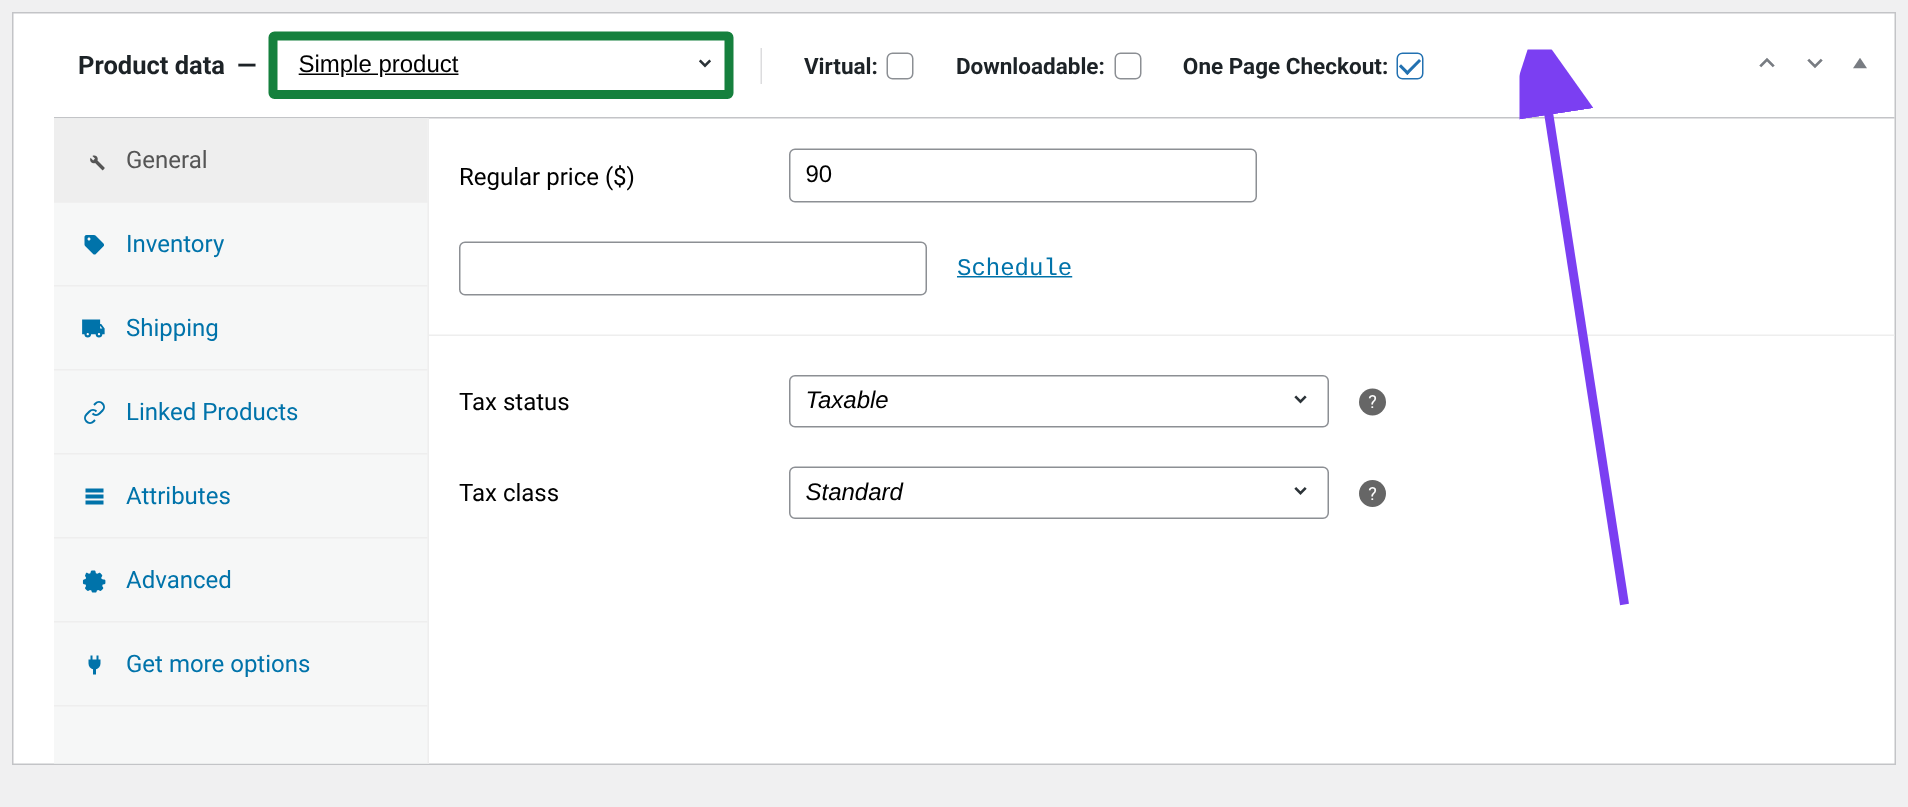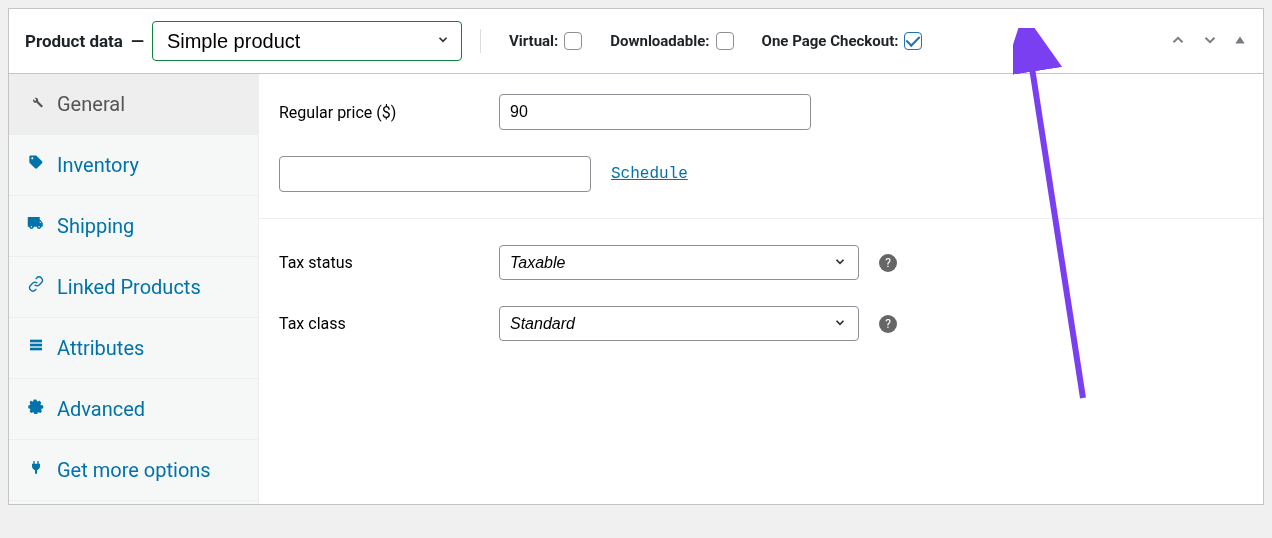--- a/index.html
+++ b/index.html
@@ -6,45 +6,47 @@
     body {
       font-family: -apple-system, BlinkMacSystemFont, "Segoe UI", Roboto, sans-serif;
       background: #f0f0f1;
       padding: 8px;
       font-size: 14px;
       color: #1d2327;
     }
     .panel {
       background: #fff;
       border: 1px solid #c3c4c7;
+      padding-left: 27px;
     }
     .panel-header {
       display: flex;
       align-items: center;
       padding: 12px 16px;
       border-bottom: 1px solid #c3c4c7;
       gap: 8px;
     }
     .header-title {
       font-weight: 700;
       font-size: 17px;
     }
     .header-dash {
       font-weight: 700;
       font-size: 17px;
     }
     .product-type-select {
       padding: 8px 32px 8px 14px;
-      font-size: 20px;
-      border: 1px solid #15803d;
+      font-size: 16px;
+      border: 6px solid #15803d;
       border-radius: 4px;
       background: #fff;
       appearance: none;
       min-width: 310px;
       position: relative;
+      text-decoration: underline;
     }
     .select-wrapper {
       position: relative;
       display: inline-block;
     }
     .select-arrow {
       position: absolute;
       right: 12px;
       top: 50%;
       transform: translateY(-50%);
@@ -104,27 +106,27 @@
       display: flex;
       min-height: 430px;
     }
     .sidebar {
       width: 250px;
       background: #f6f7f7;
       border-right: 1px solid #eee;
     }
     .sidebar-item {
       display: flex;
-      align-items: flex-start;
+      align-items: flex-end;
       gap: 12px;
       padding: 18px 18px;
       border-bottom: 1px solid #eee;
       cursor: pointer;
       color: #0073aa;
-      font-size: 20px;
+      font-size: 16px;
     }
     .sidebar-item.active {
       background: #eee;
       color: #555;
     }
     .sidebar-item .icon {
       width: 18px;
       height: 18px;
       display: inline-flex;
       align-items: center;

